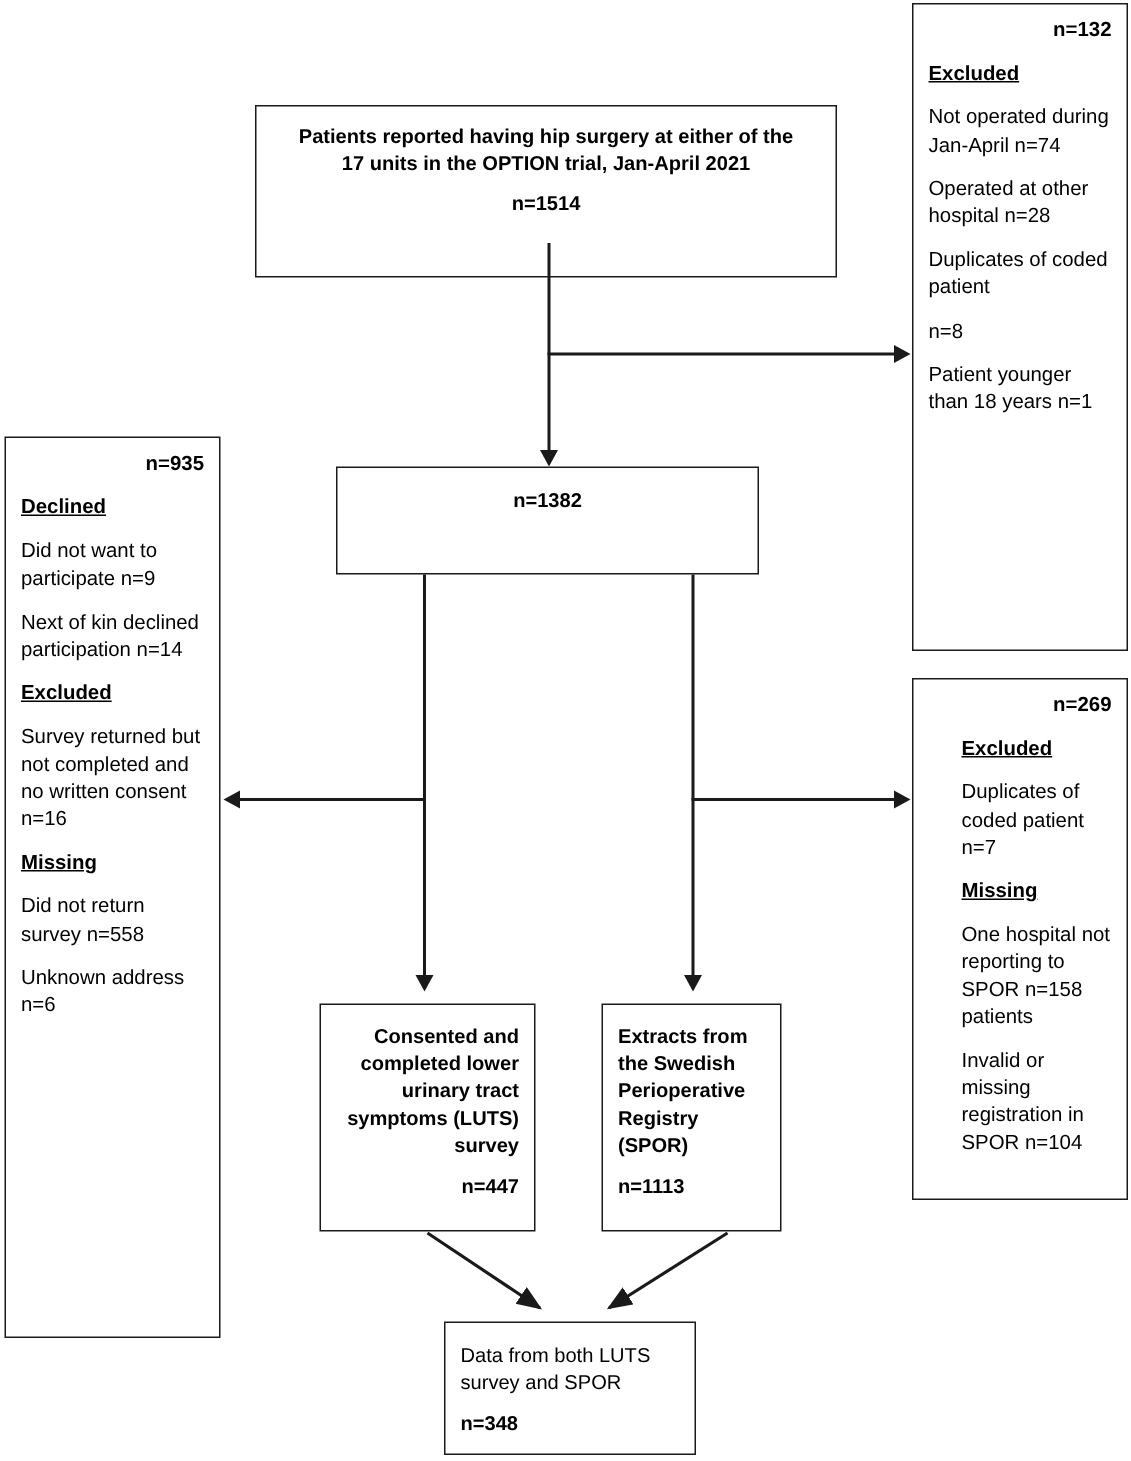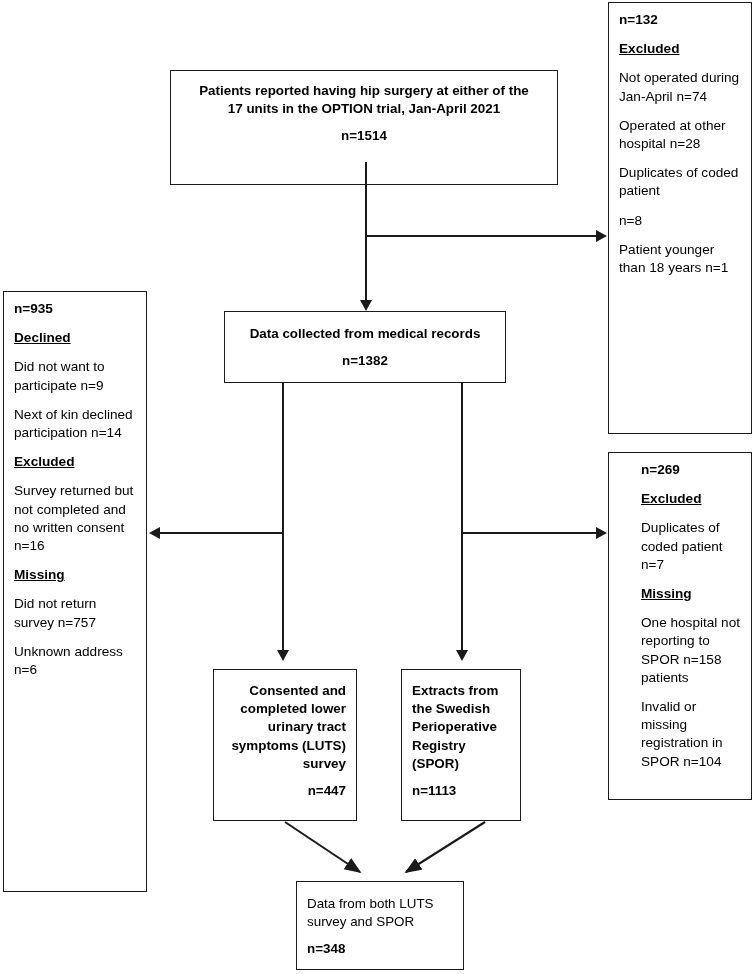--- a/index.html
+++ b/index.html
@@ -47,20 +47,21 @@
   }
   .bold {
     font-weight: bold;
   }
   .uline {
     font-weight: bold;
     text-decoration: underline;
   }
   .nline {
     font-weight: bold;
+    text-align: right;
   }
   .stack-line {
     display: block;
   }
   
   .vline {
     position: absolute;
     width: 1.5px;
     background: #1a1a1a;
   }
@@ -119,21 +120,20 @@
     </div>
     <div class="para">n=1514</div>
   </div>
 
   <div class="vline" style="left:365px; top:162px; height:146px;"></div>
   <div class="arrow-down" style="left:359.5px; top:300px;"></div>
   <div class="hline" style="left:365px; top:235px; width:232px;"></div>
   <div class="arrow-right" style="left:596px; top:229.5px;"></div>
 
   <div class="box center" id="box-records">
-    <div class="para tight">Data collected from medical records</div>
     <div class="para">n=1382</div>
   </div>
 
   <div class="vline" style="left:282px; top:383px; height:275px;"></div>
   <div class="arrow-down" style="left:276.5px; top:650px;"></div>
   <div class="hline" style="left:160px; top:532px; width:122px;"></div>
   <div class="arrow-left" style="left:149px; top:526.5px;"></div>
 
   <div class="vline" style="left:461px; top:383px; height:275px;"></div>
   <div class="arrow-down" style="left:455.5px; top:650px;"></div>
@@ -199,17 +199,17 @@
   </div>
 
   <div class="box side" id="box-left">
     <div class="para nline">n=935</div>
     <div class="para uline">Declined</div>
     <div class="para">Did not want to participate n=9</div>
     <div class="para">Next of kin declined participation n=14</div>
     <div class="para uline">Excluded</div>
     <div class="para">Survey returned but not completed and no written consent n=16</div>
     <div class="para uline">Missing</div>
-    <div class="para">Did not return survey n=757</div>
+    <div class="para">Did not return survey n=558</div>
     <div class="para">Unknown address n=6</div>
   </div>
 
 </div>
 
 </body></html>

